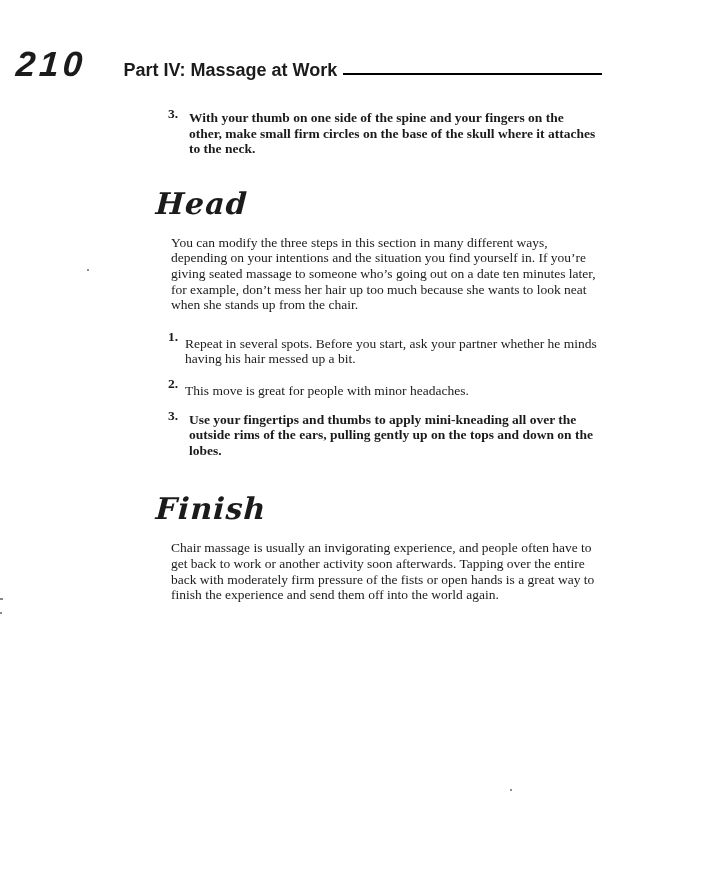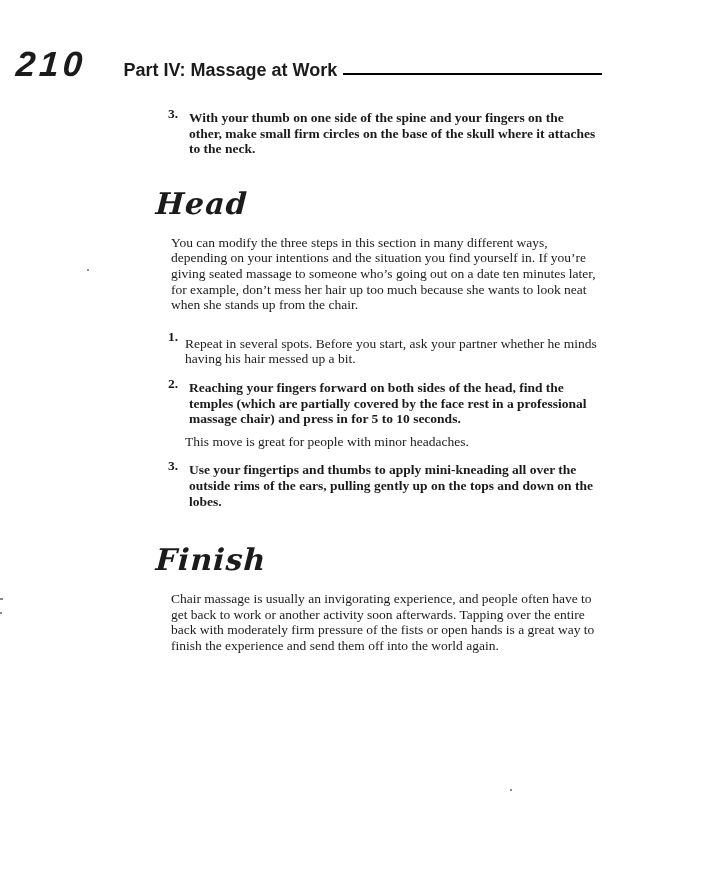--- a/index.html
+++ b/index.html
@@ -120,21 +120,20 @@
       <div class="step">
         <span class="step-num">1.</span>
         <div class="step-body">
           <p class="step-note">Repeat in several spots. Before you start, ask your partner whether he minds having his hair messed up a bit.</p>
         </div>
       </div>
 
       <div class="step">
         <span class="step-num">2.</span>
         <div class="step-body">
-          <p class="step-bold">Reaching your fingers forward on both sides of the head, find the temples (which are partially covered by the face rest in a professional massage chair) and press in for 5 to 10 seconds.</p>
           <p class="step-note">This move is great for people with minor headaches.</p>
         </div>
       </div>
 
       <div class="step">
         <span class="step-num">3.</span>
         <div class="step-body">
           <p class="step-bold">Use your fingertips and thumbs to apply mini-kneading all over the outside rims of the ears, pulling gently up on the tops and down on the lobes.</p>
         </div>
       </div>

